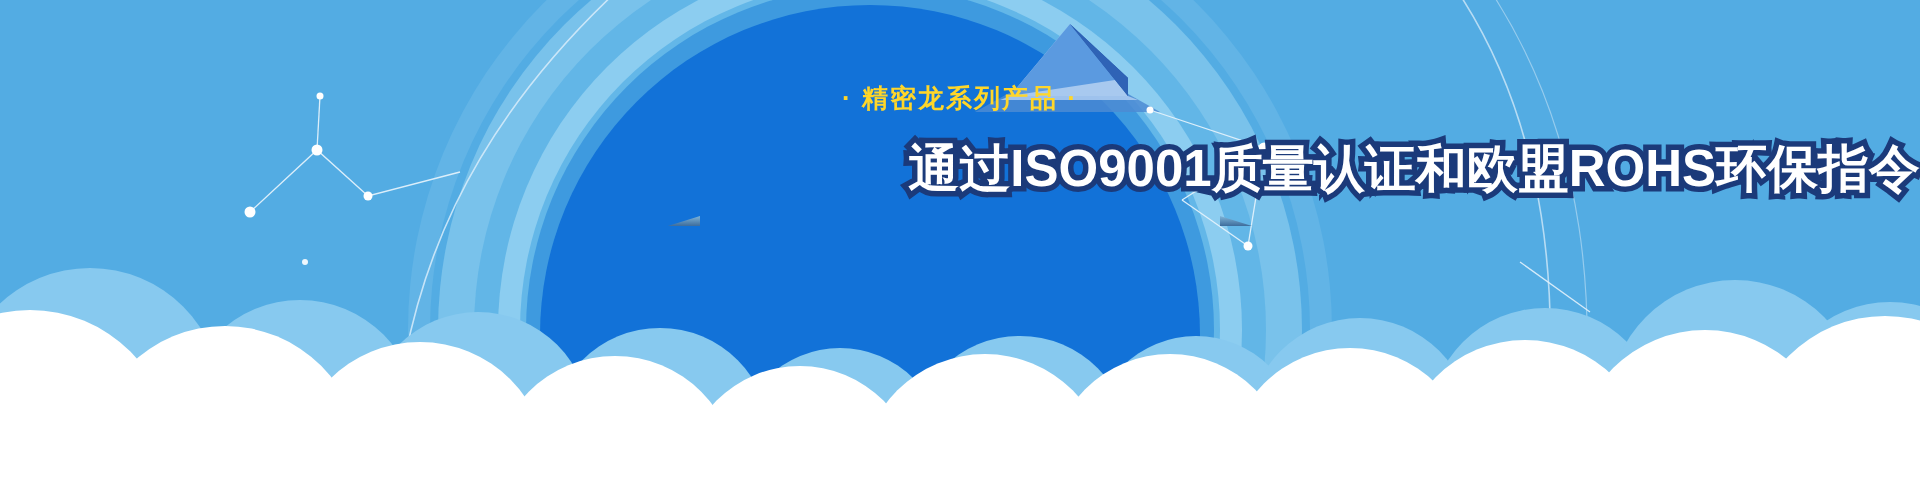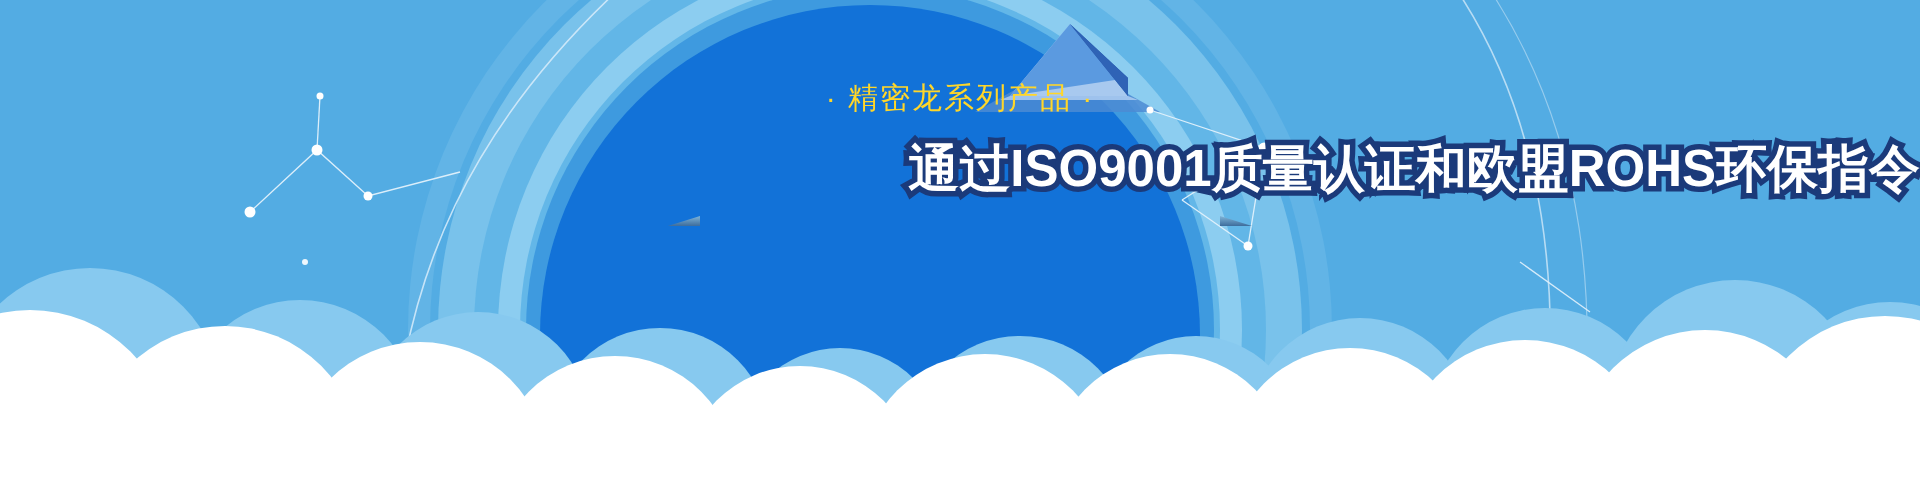--- a/index.html
+++ b/index.html
@@ -21,22 +21,22 @@
   
   #content {
     position:absolute;
     left:0; top:0;
     width:1920px;
     text-align:center;
     z-index:40;
   }
   #eyebrow {
     margin-top:76px;
-    font-size:30px;
-    font-weight:normal;
+    font-size:26px;
+    font-weight:bold;
     color:#ffd629;
     letter-spacing:2px;
     line-height:44px;
     white-space:nowrap;
   }
   #headline-wrap {
     position:relative;
     margin-top:16px;
     height:66px;
     text-align:right;

